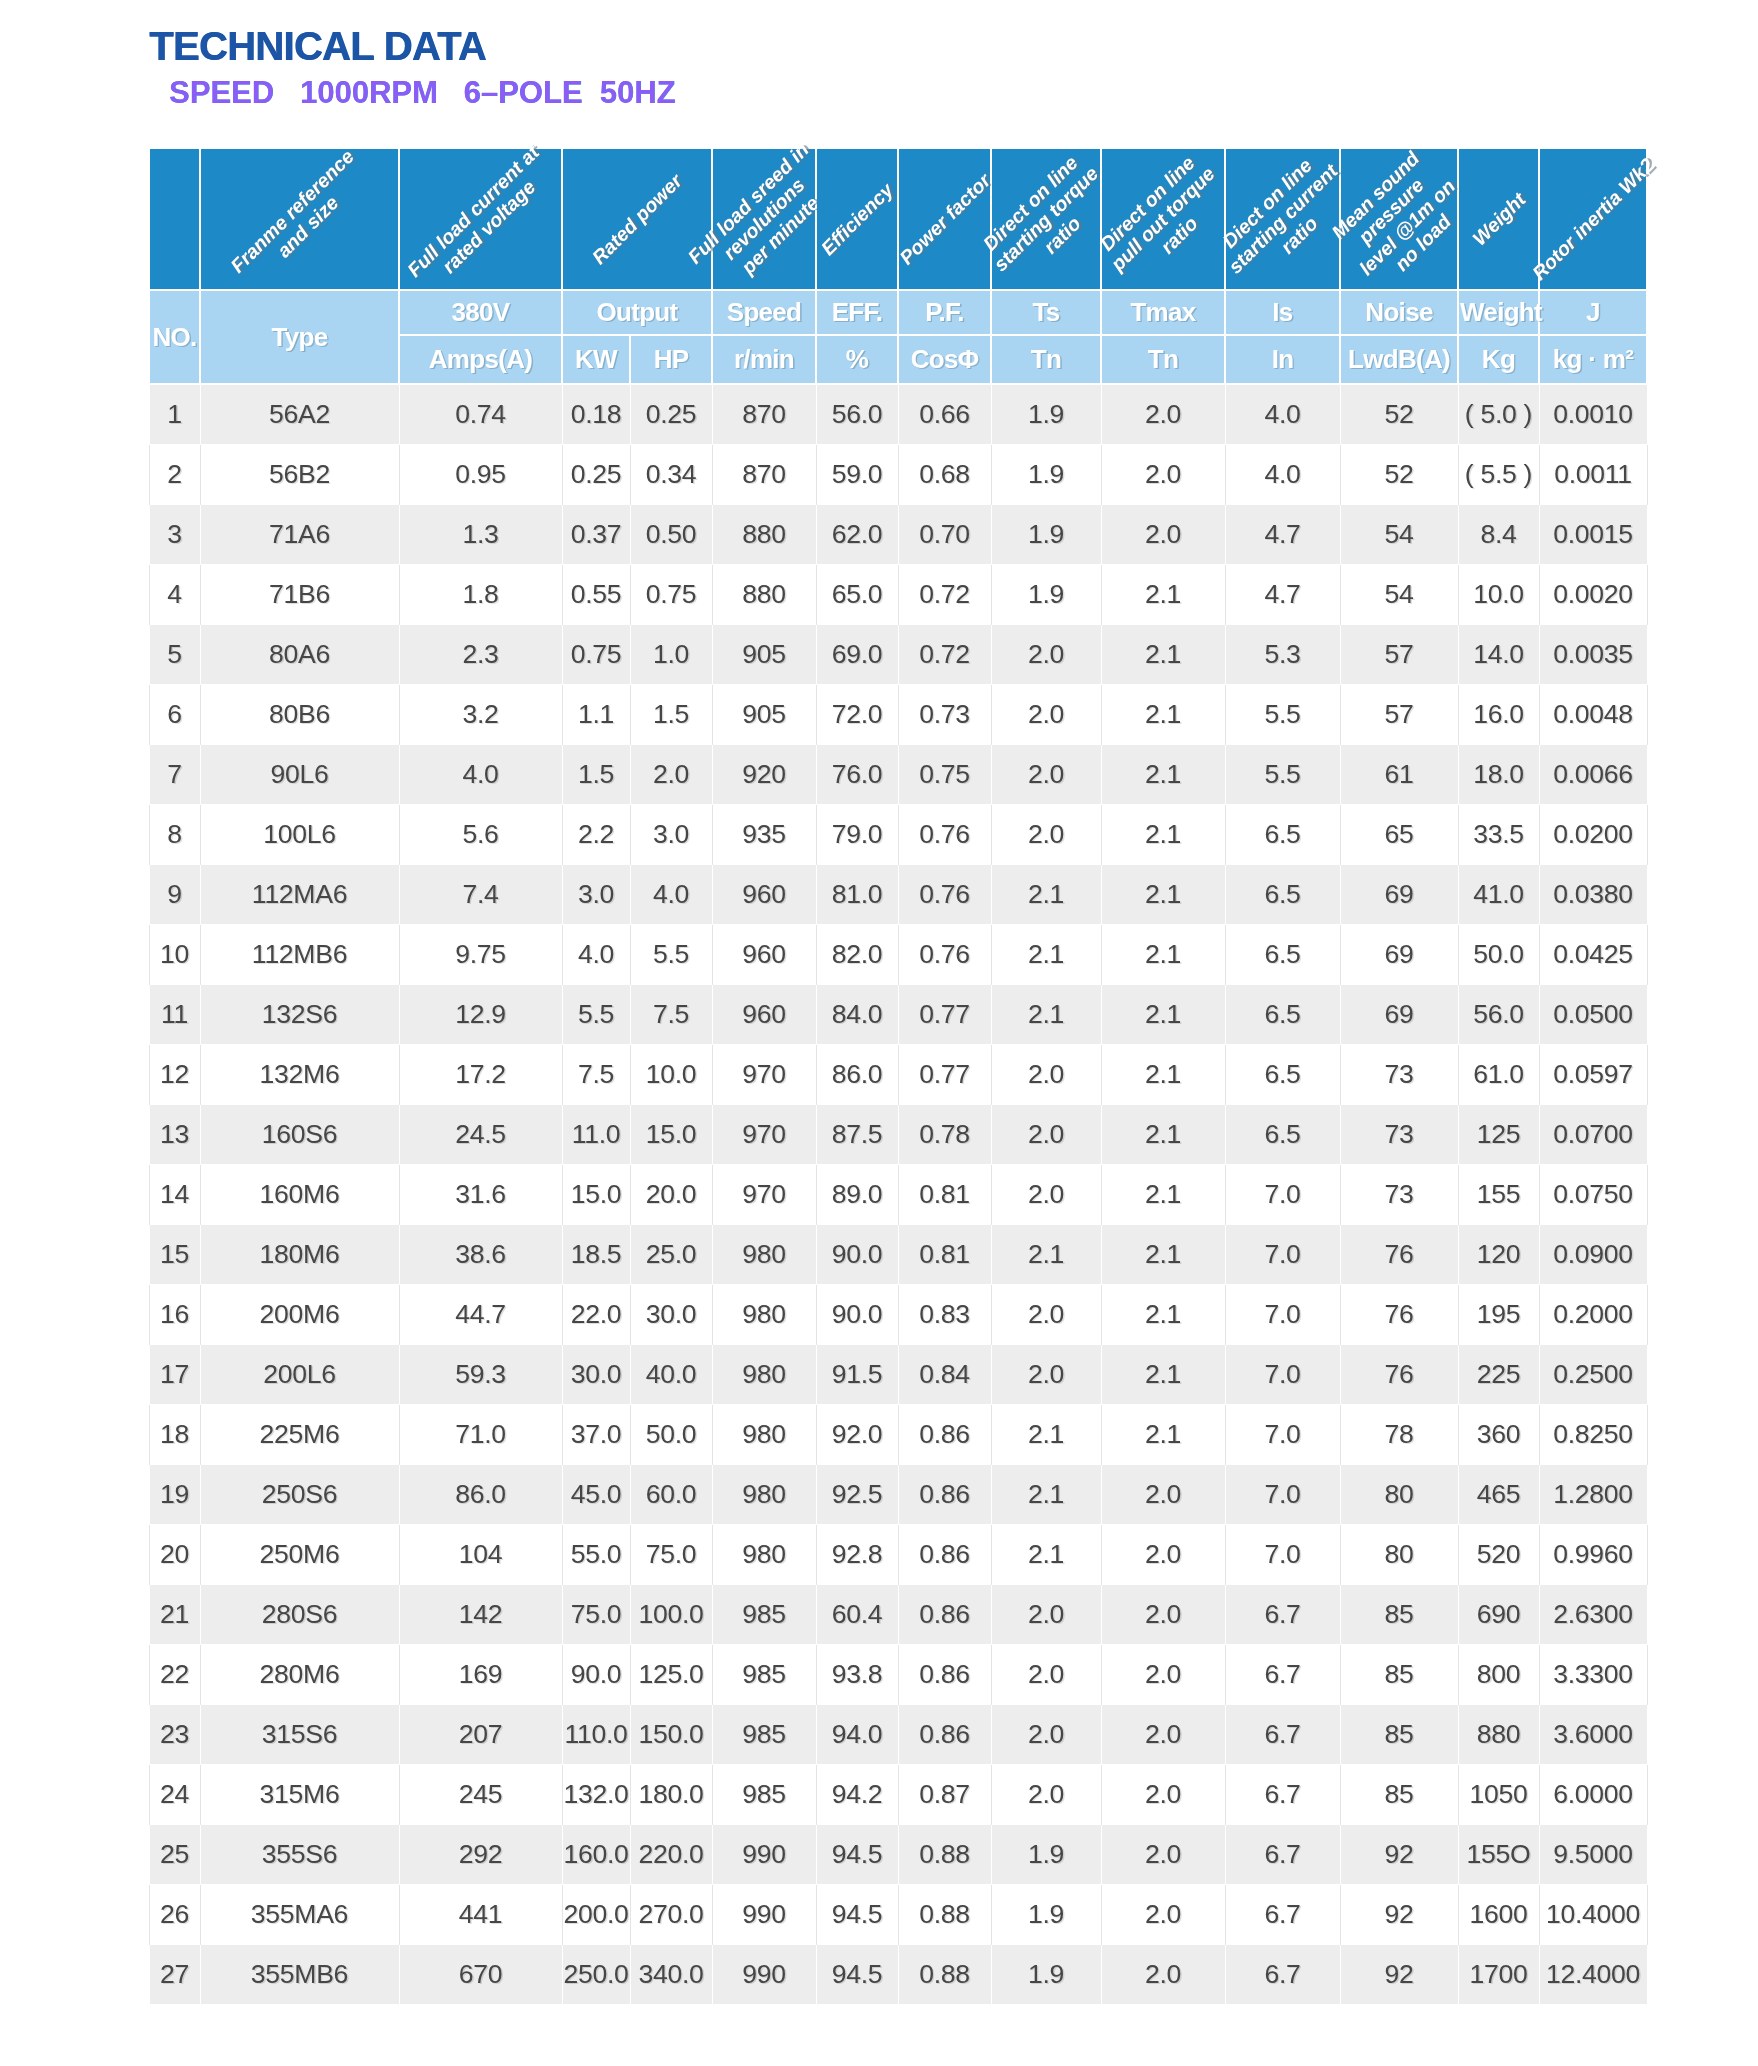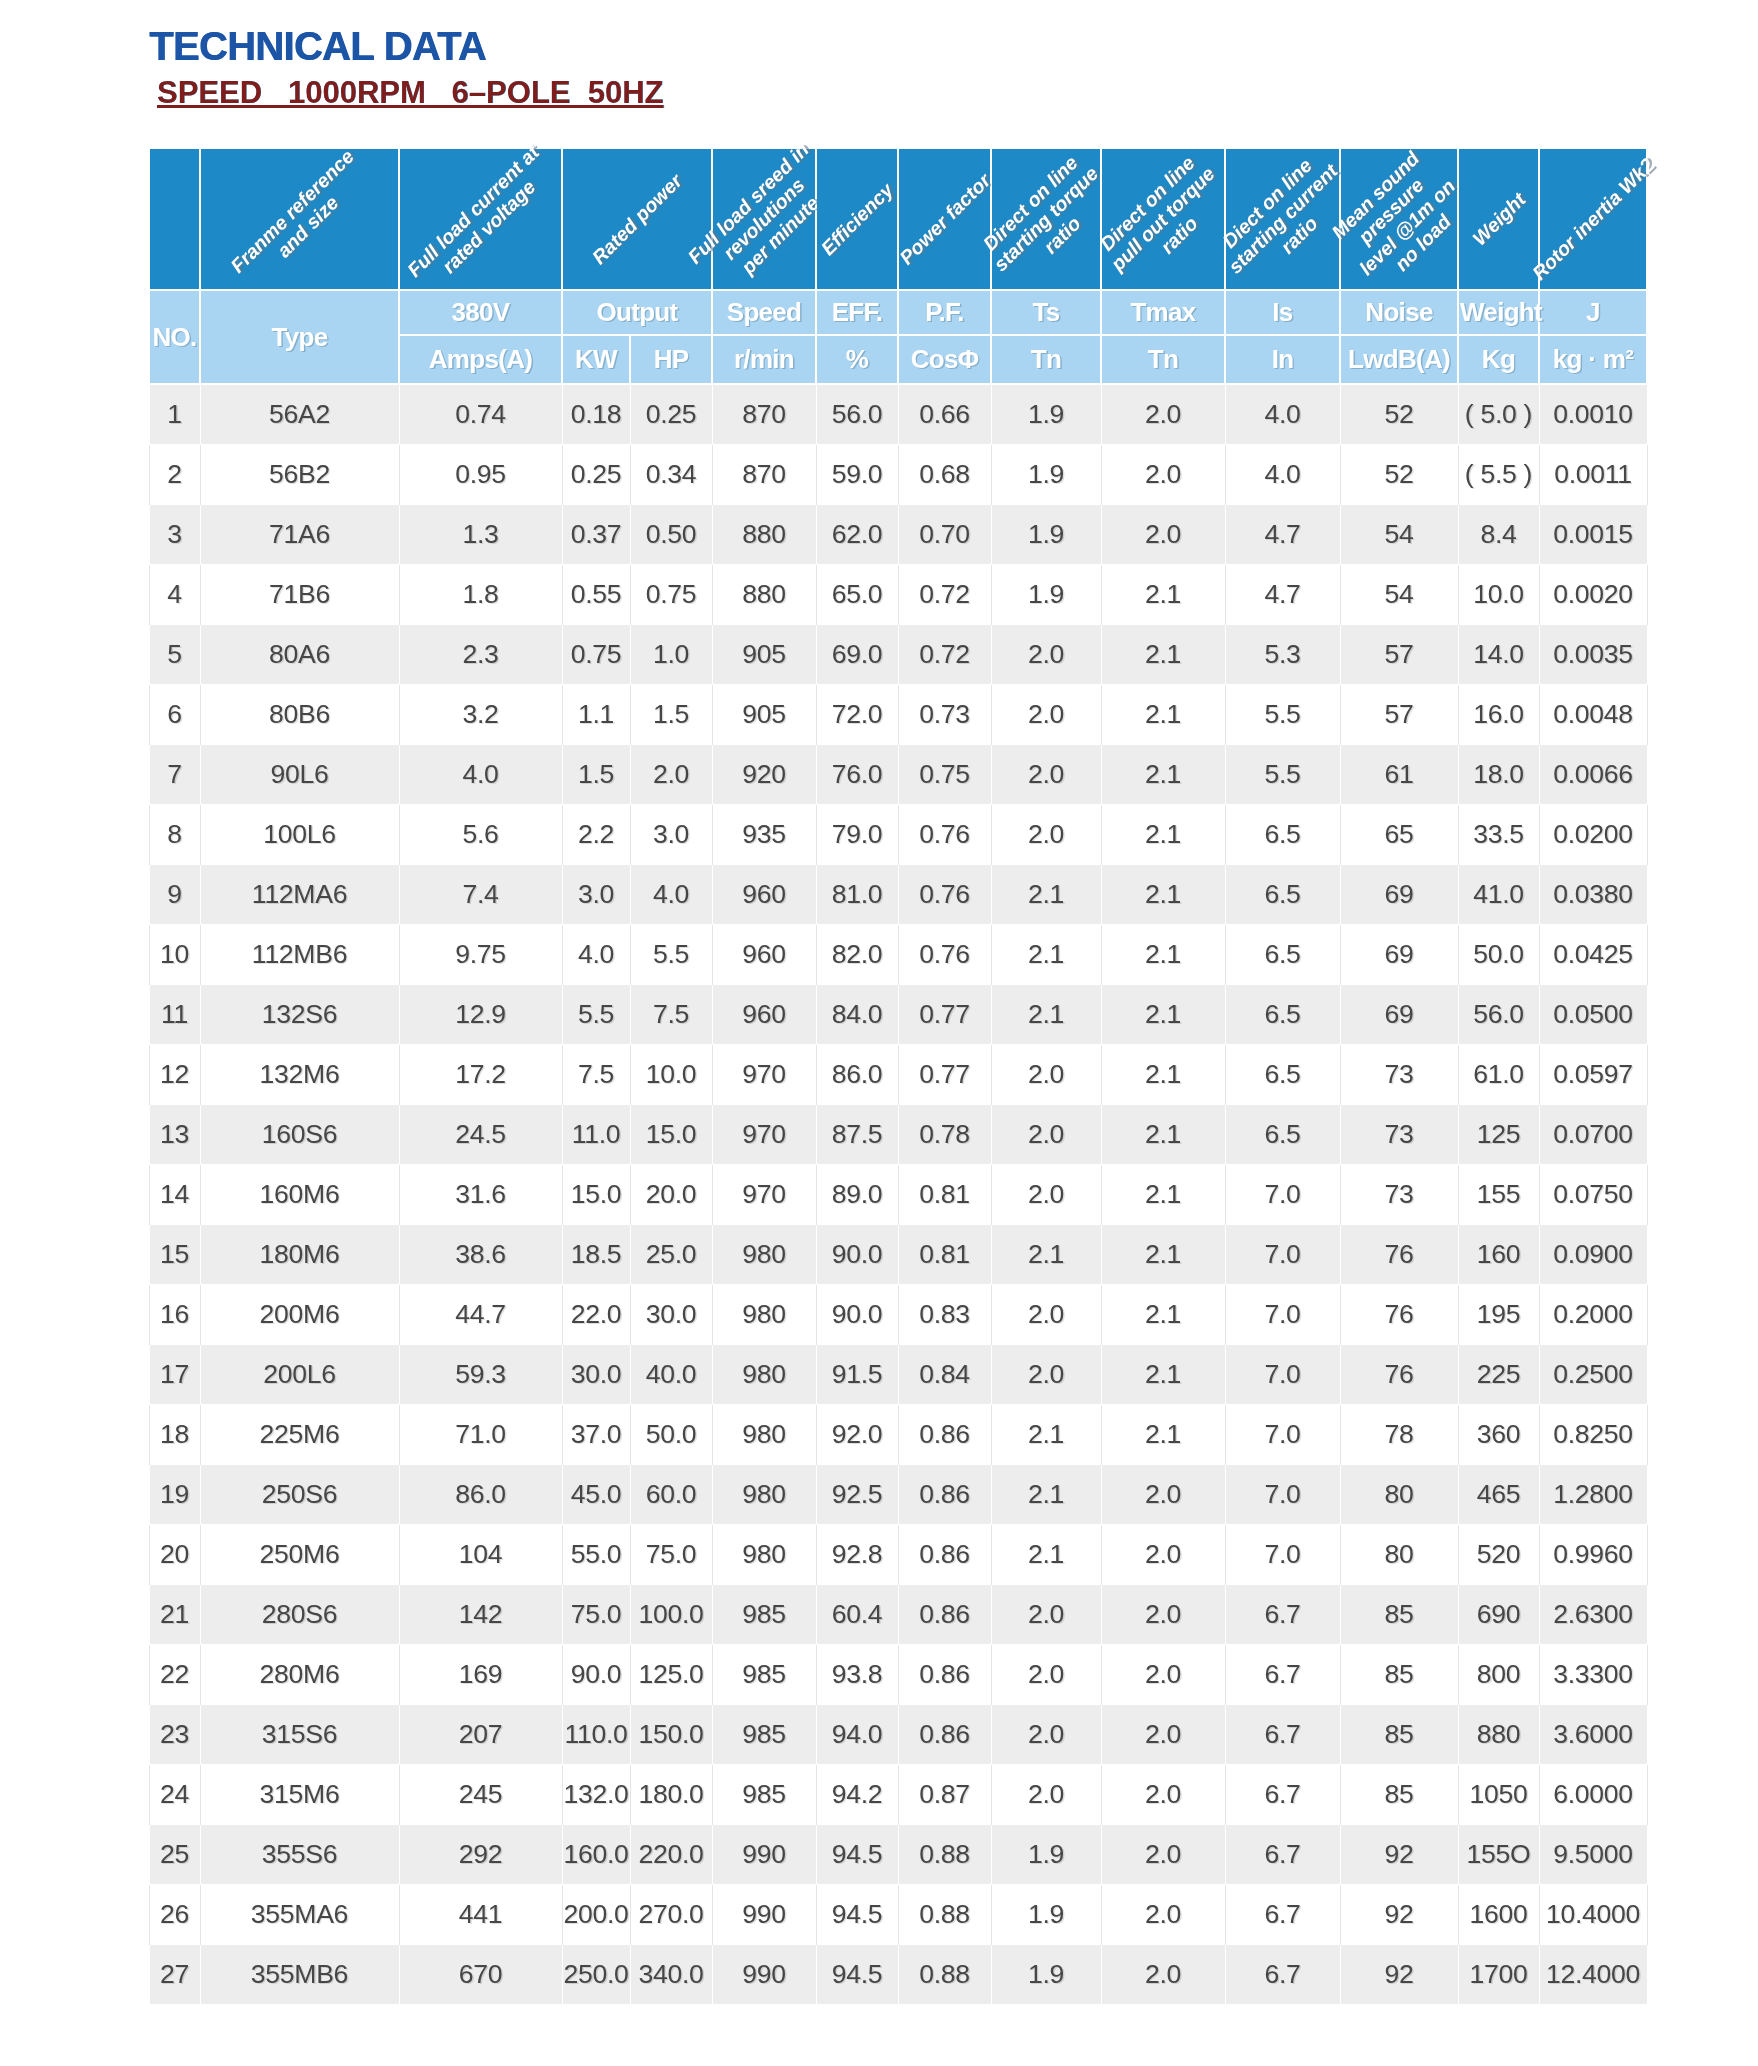--- a/index.html
+++ b/index.html
@@ -11,25 +11,24 @@
     overflow:hidden;
     border-radius:28px;
   }
   .title-block{position:absolute;left:149px;top:25px;}
   .main-title{
     font-size:40px;font-weight:bold;letter-spacing:-0.7px;
     color:#1c55a6;line-height:1.05;
     text-shadow:0.7px 0 0 #1c55a6;
   }
   .sub-title{
-    margin-top:9.8px;margin-left:8px;
+    margin-top:9.8px;margin-left:20px;
     font-size:31px;font-weight:bold;letter-spacing:0;
-    color:#7f1d1d;white-space:pre;line-height:1.0;
+    color:#8b5cf6;white-space:pre;line-height:1.0;
     text-shadow:0.3px 0 0 #2e9fd6;
-    text-decoration:underline;
   }
   table.spec{
     position:absolute;left:148px;top:147px;
     width:1496px;table-layout:fixed;border-collapse:collapse;
   }
   
   thead td{border:2.1px solid #fff;text-align:center;vertical-align:middle;}
   tr.diag-row td{
     background:#1e89c7;height:138px;position:relative;overflow:visible;
   }
@@ -405,21 +404,21 @@
           <td>38.6</td>
           <td>18.5</td>
           <td>25.0</td>
           <td>980</td>
           <td>90.0</td>
           <td>0.81</td>
           <td>2.1</td>
           <td>2.1</td>
           <td>7.0</td>
           <td>76</td>
-          <td>160</td>
+          <td>120</td>
           <td>0.0900</td>
         </tr>
         <tr>
           <td>16</td>
           <td>200M6</td>
           <td>44.7</td>
           <td>22.0</td>
           <td>30.0</td>
           <td>980</td>
           <td>90.0</td>

